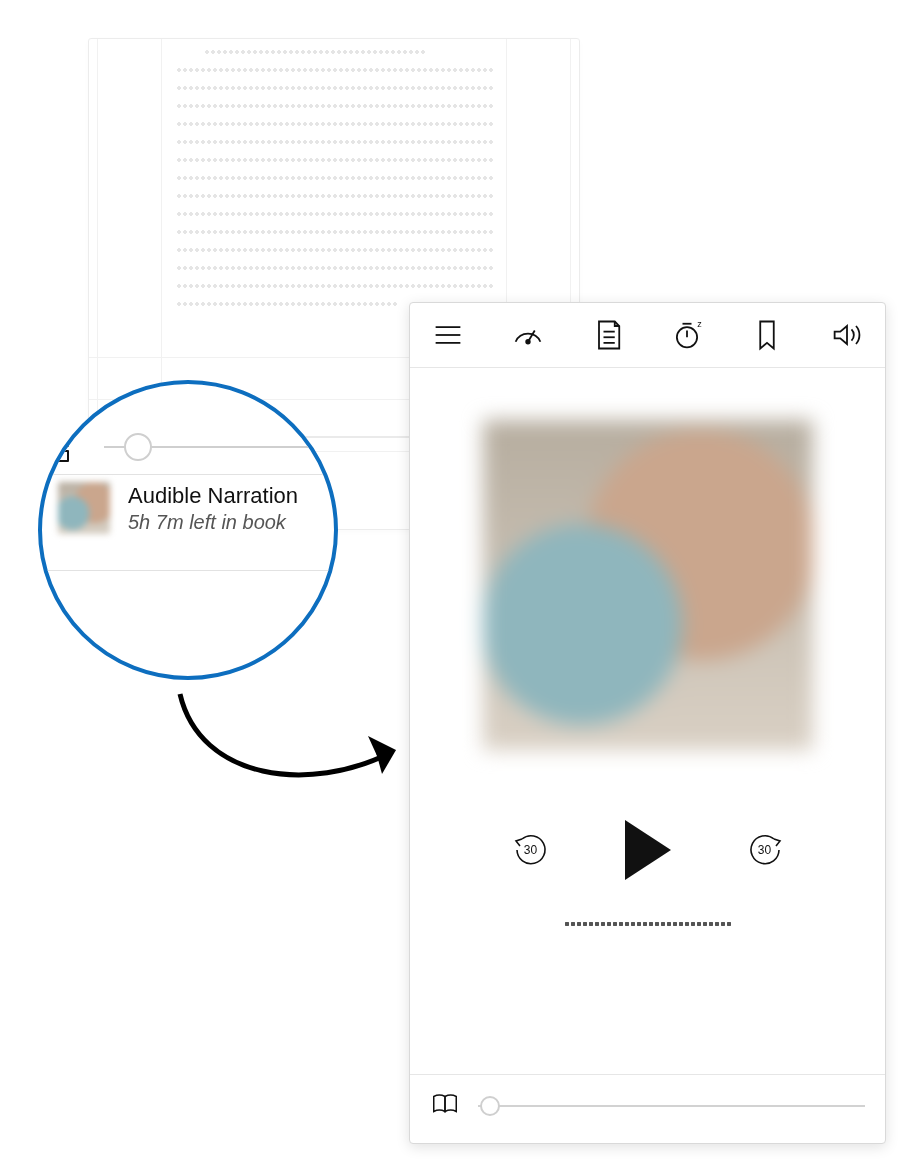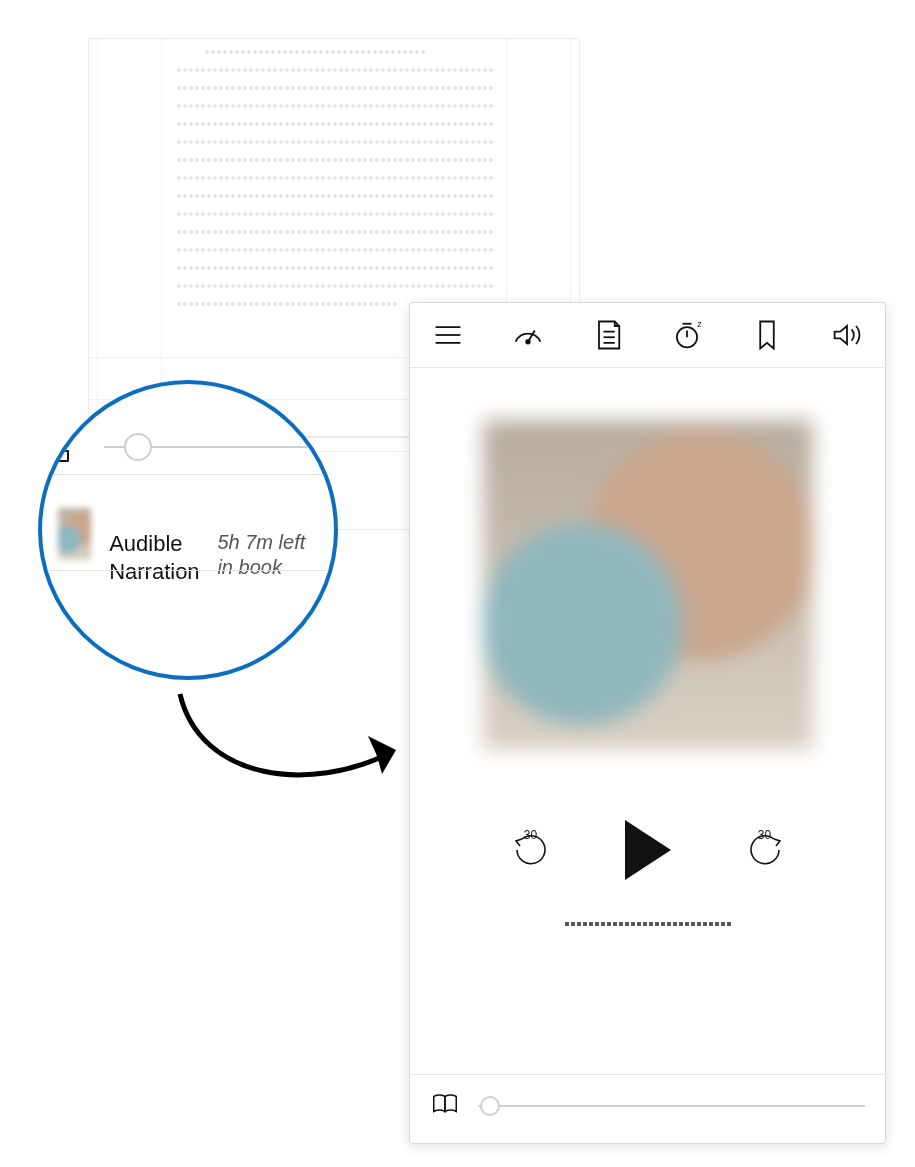--- a/index.html
+++ b/index.html
@@ -48,21 +48,21 @@
   .callout .sep.s1{top:90px;}
   .callout .sep.s2{top:186px;}
   .callout .row{position:absolute;left:0;right:0;top:98px;display:flex;align-items:center;gap:18px;padding:0 16px;}
   .callout .thumbimg{width:52px;height:52px;border-radius:2px;
     background:
       radial-gradient(circle at 28% 60%,#8fb6bd 34%,transparent 35%),
       radial-gradient(circle at 70% 40%,#caa68d 42%,transparent 43%),
       linear-gradient(#b9b0a3,#d7cfc3);
     filter:blur(3px);
   }
-  .callout .texts{display:flex;flex-direction:row;line-height:1.25;margin-top:48px;}
+  .callout .texts{display:flex;flex-direction:column;line-height:1.25;}
   .callout .title{font-size:22px;color:#111;}
   .callout .sub{font-size:20px;color:#555;font-style:italic;}
 
   
   .arrow{position:absolute;left:160px;top:682px;width:260px;height:120px;z-index:2;}
 
   
   .player{
     position:absolute;left:409px;top:302px;width:475px;height:840px;
     background:#fff;border:1px solid #d9d9d9;border-radius:4px;
@@ -76,21 +76,21 @@
 
   .cover{align-self:center;margin-top:52px;width:330px;height:330px;border-radius:2px;
     background:
       radial-gradient(circle at 30% 62%,#8fb6bd 32%,transparent 33%),
       radial-gradient(circle at 66% 38%,#caa68d 38%,transparent 39%),
       linear-gradient(#b6ad9f,#d9d0c4);
     filter:blur(10px);
   }
 
   .controls{margin-top:70px;display:flex;align-items:center;justify-content:center;gap:72px;}
-  .skip{position:relative;width:44px;height:44px;display:flex;justify-content:center;}
+  .skip{position:relative;width:44px;height:44px;display:flex;align-items:center;justify-content:center;}
   .skip svg{width:44px;height:44px;}
   .skip .n{position:absolute;font-size:12px;font-weight:500;color:#111;}
   .playbtn{width:0;height:0;border-left:46px solid #111;border-top:30px solid transparent;border-bottom:30px solid transparent;}
 
   .g2{margin:40px auto 0;width:170px;height:10px;
     background-image:radial-gradient(circle at 4px 4px,#545454 2.1px,transparent 2.3px);
     background-size:6px 8px;}
 
   .spacer{flex:1;}
   .bottom-sep{height:1px;background:#e6e6e6;}

